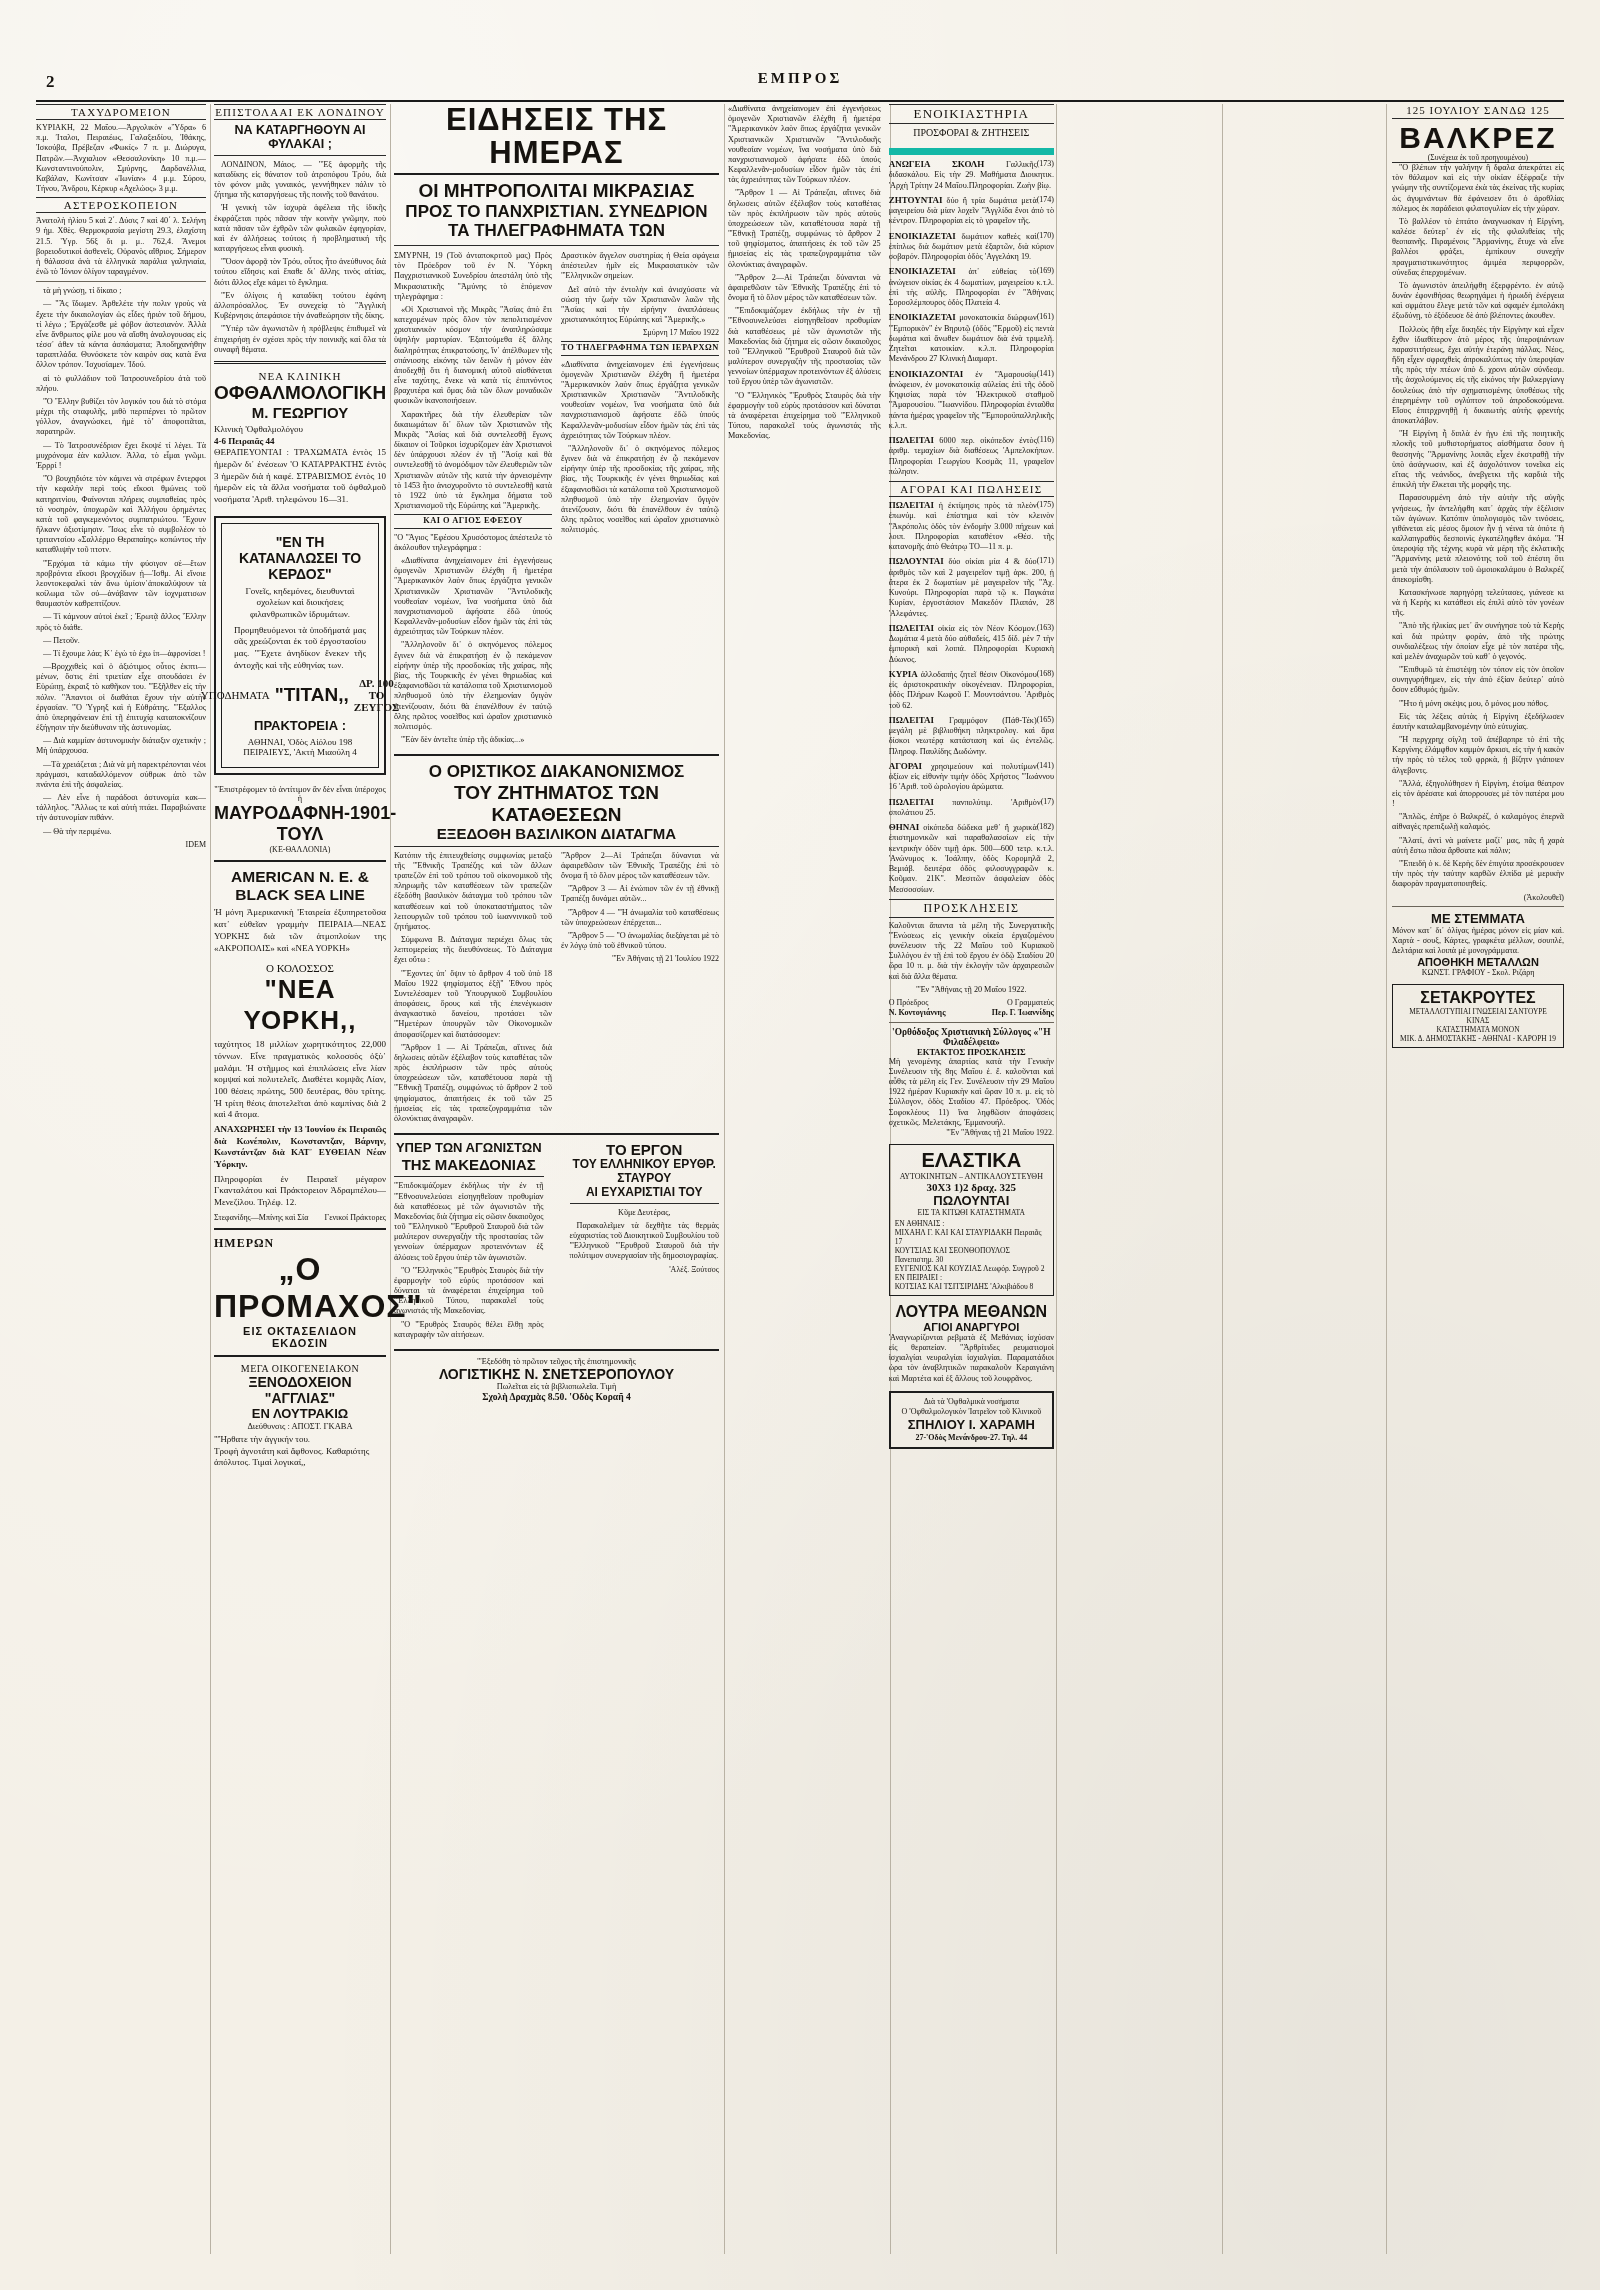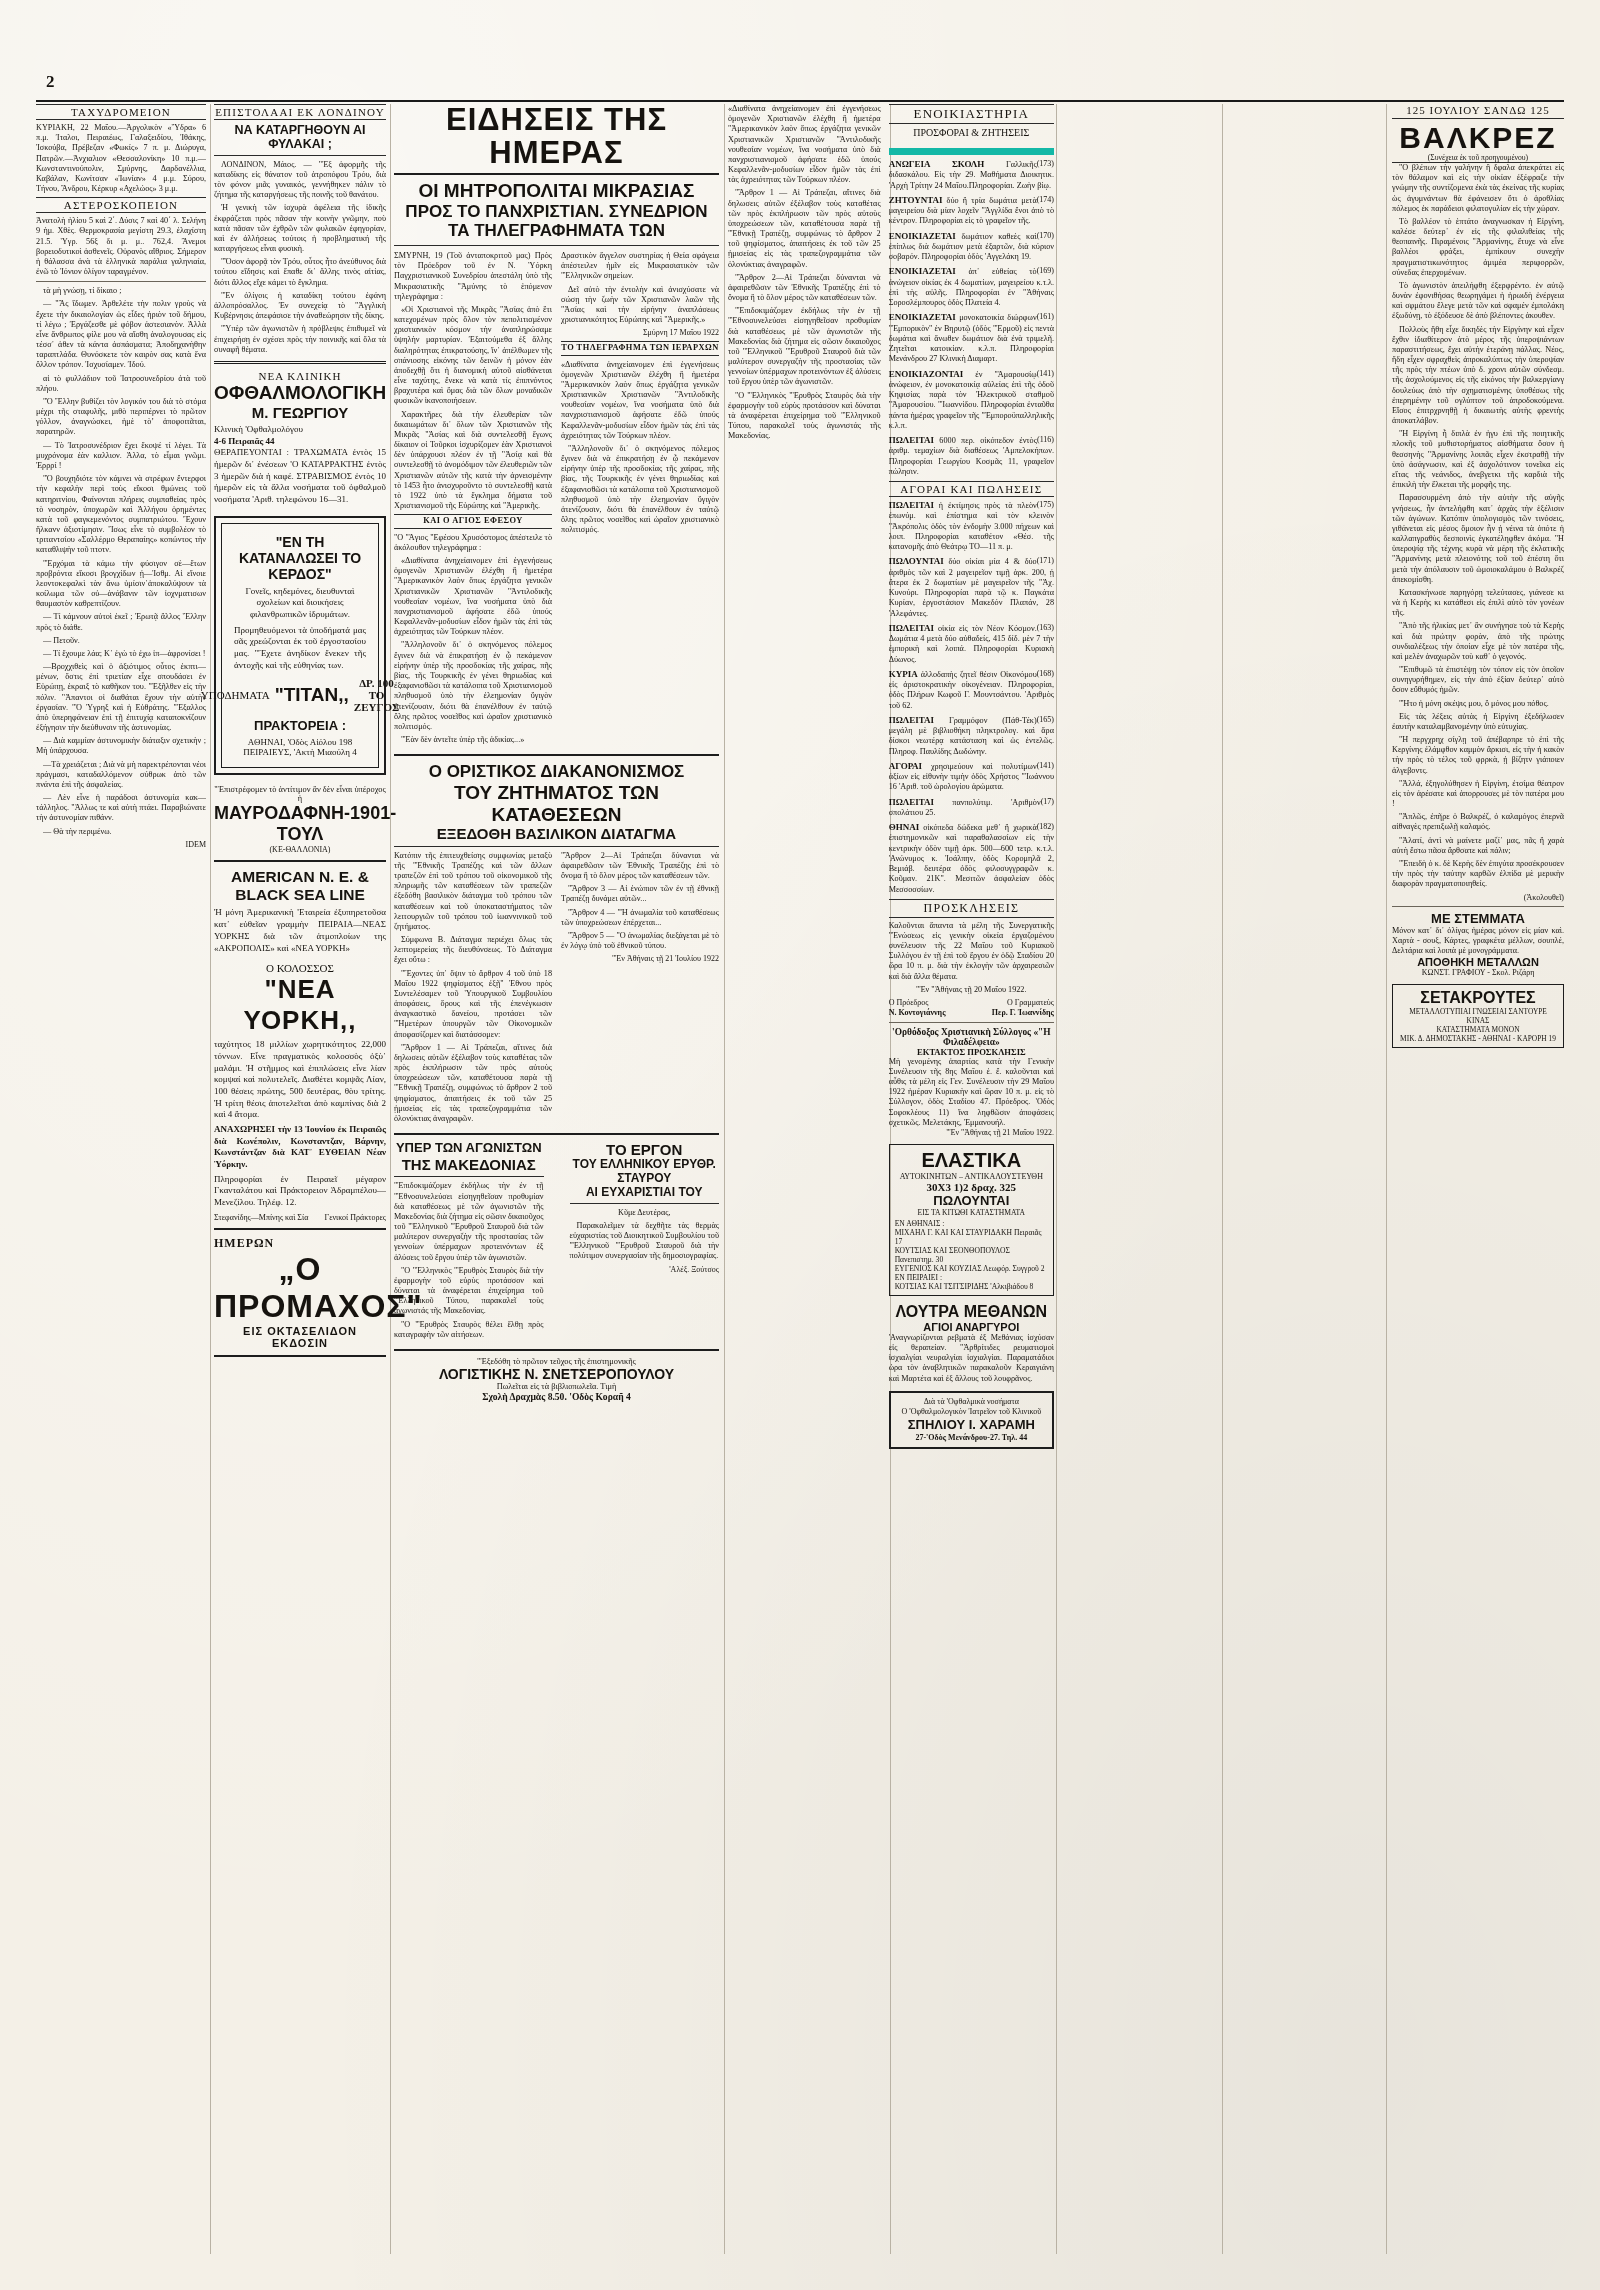--- a/index.html
+++ b/index.html
@@ -117,20 +117,21 @@
   .rightnum{text-align:right;font-size:8px;}
   .indentless p{text-indent:0;}
 </style>
 </head>
 <body>
 
 <div class="page">
 
   <div class="masthead">
     <span class="folio">2</span>
+    <span class="papername">ΕΜΠΡΟΣ</span>
   </div>
 
   <div class="cols">
     <div class="vrule" style="left:174px"></div>
     <div class="vrule" style="left:354px"></div>
     <div class="vrule" style="left:688px"></div>
     <div class="vrule" style="left:854px"></div>
     <div class="vrule" style="left:1020px"></div>
     <div class="vrule" style="left:1186px"></div>
     <div class="vrule" style="left:1350px"></div>
@@ -231,20 +232,28 @@
       </div>
 
       <div class="thickrule"></div>
       <div class="center">
         <div style="font-size:12px;font-weight:bold;letter-spacing:1px;text-align:left">ΗΜΕΡΩΝ</div>
         <div class="ad-title-xl" style="font-size:32px">„Ο ΠΡΟΜΑΧΟΣ"</div>
         <div class="ad-title-m" style="font-size:11px;letter-spacing:1px">ΕΙΣ ΟΚΤΑΣΕΛΙΔΟΝ ΕΚΔΟΣΙΝ</div>
       </div>
 
       <div class="thickrule"></div>
+      <div class="center">
+        <div style="font-size:10px;letter-spacing:.5px">ΜΕΓΑ ΟΙΚΟΓΕΝΕΙΑΚΟΝ</div>
+        <div class="ad-title-m" style="font-size:14px">ΞΕΝΟΔΟΧΕΙΟΝ "ΑΓΓΛΙΑΣ"</div>
+        <div class="ad-title-m" style="font-size:13px">ΕΝ ΛΟΥΤΡΑΚΙΩ</div>
+        <div style="font-size:8.5px">Διεύθυνσις : ΑΠΟΣΤ. ΓΚΑΒΑ</div>
+        <div class="ad-line" style="text-align:left;margin-top:3px">"Ἤρθατε τὴν ἀγγικήν του.</div>
+        <div class="ad-line" style="text-align:left">Τροφὴ ἀγνοτάτη καὶ ἄφθονος. Καθαριότης ἀπόλυτος. Τιμαὶ λογικαί,,</div>
+      </div>
     </div>
 
     <div class="col c3">
       <div class="mainhead">
         <div class="t1">ΕΙΔΗΣΕΙΣ ΤΗΣ ΗΜΕΡΑΣ</div>
       </div>
       <div class="subhead" style="border-bottom:1px solid #2b2b2b;padding-bottom:4px;margin-bottom:5px">
         <div class="l1">ΟΙ ΜΗΤΡΟΠΟΛΙΤΑΙ ΜΙΚΡΑΣΙΑΣ</div>
         <div class="l2">ΠΡΟΣ ΤΟ ΠΑΝΧΡΙΣΤΙΑΝ. ΣΥΝΕΔΡΙΟΝ</div>
         <div class="l3">ΤΑ ΤΗΛΕΓΡΑΦΗΜΑΤΑ ΤΩΝ</div>

